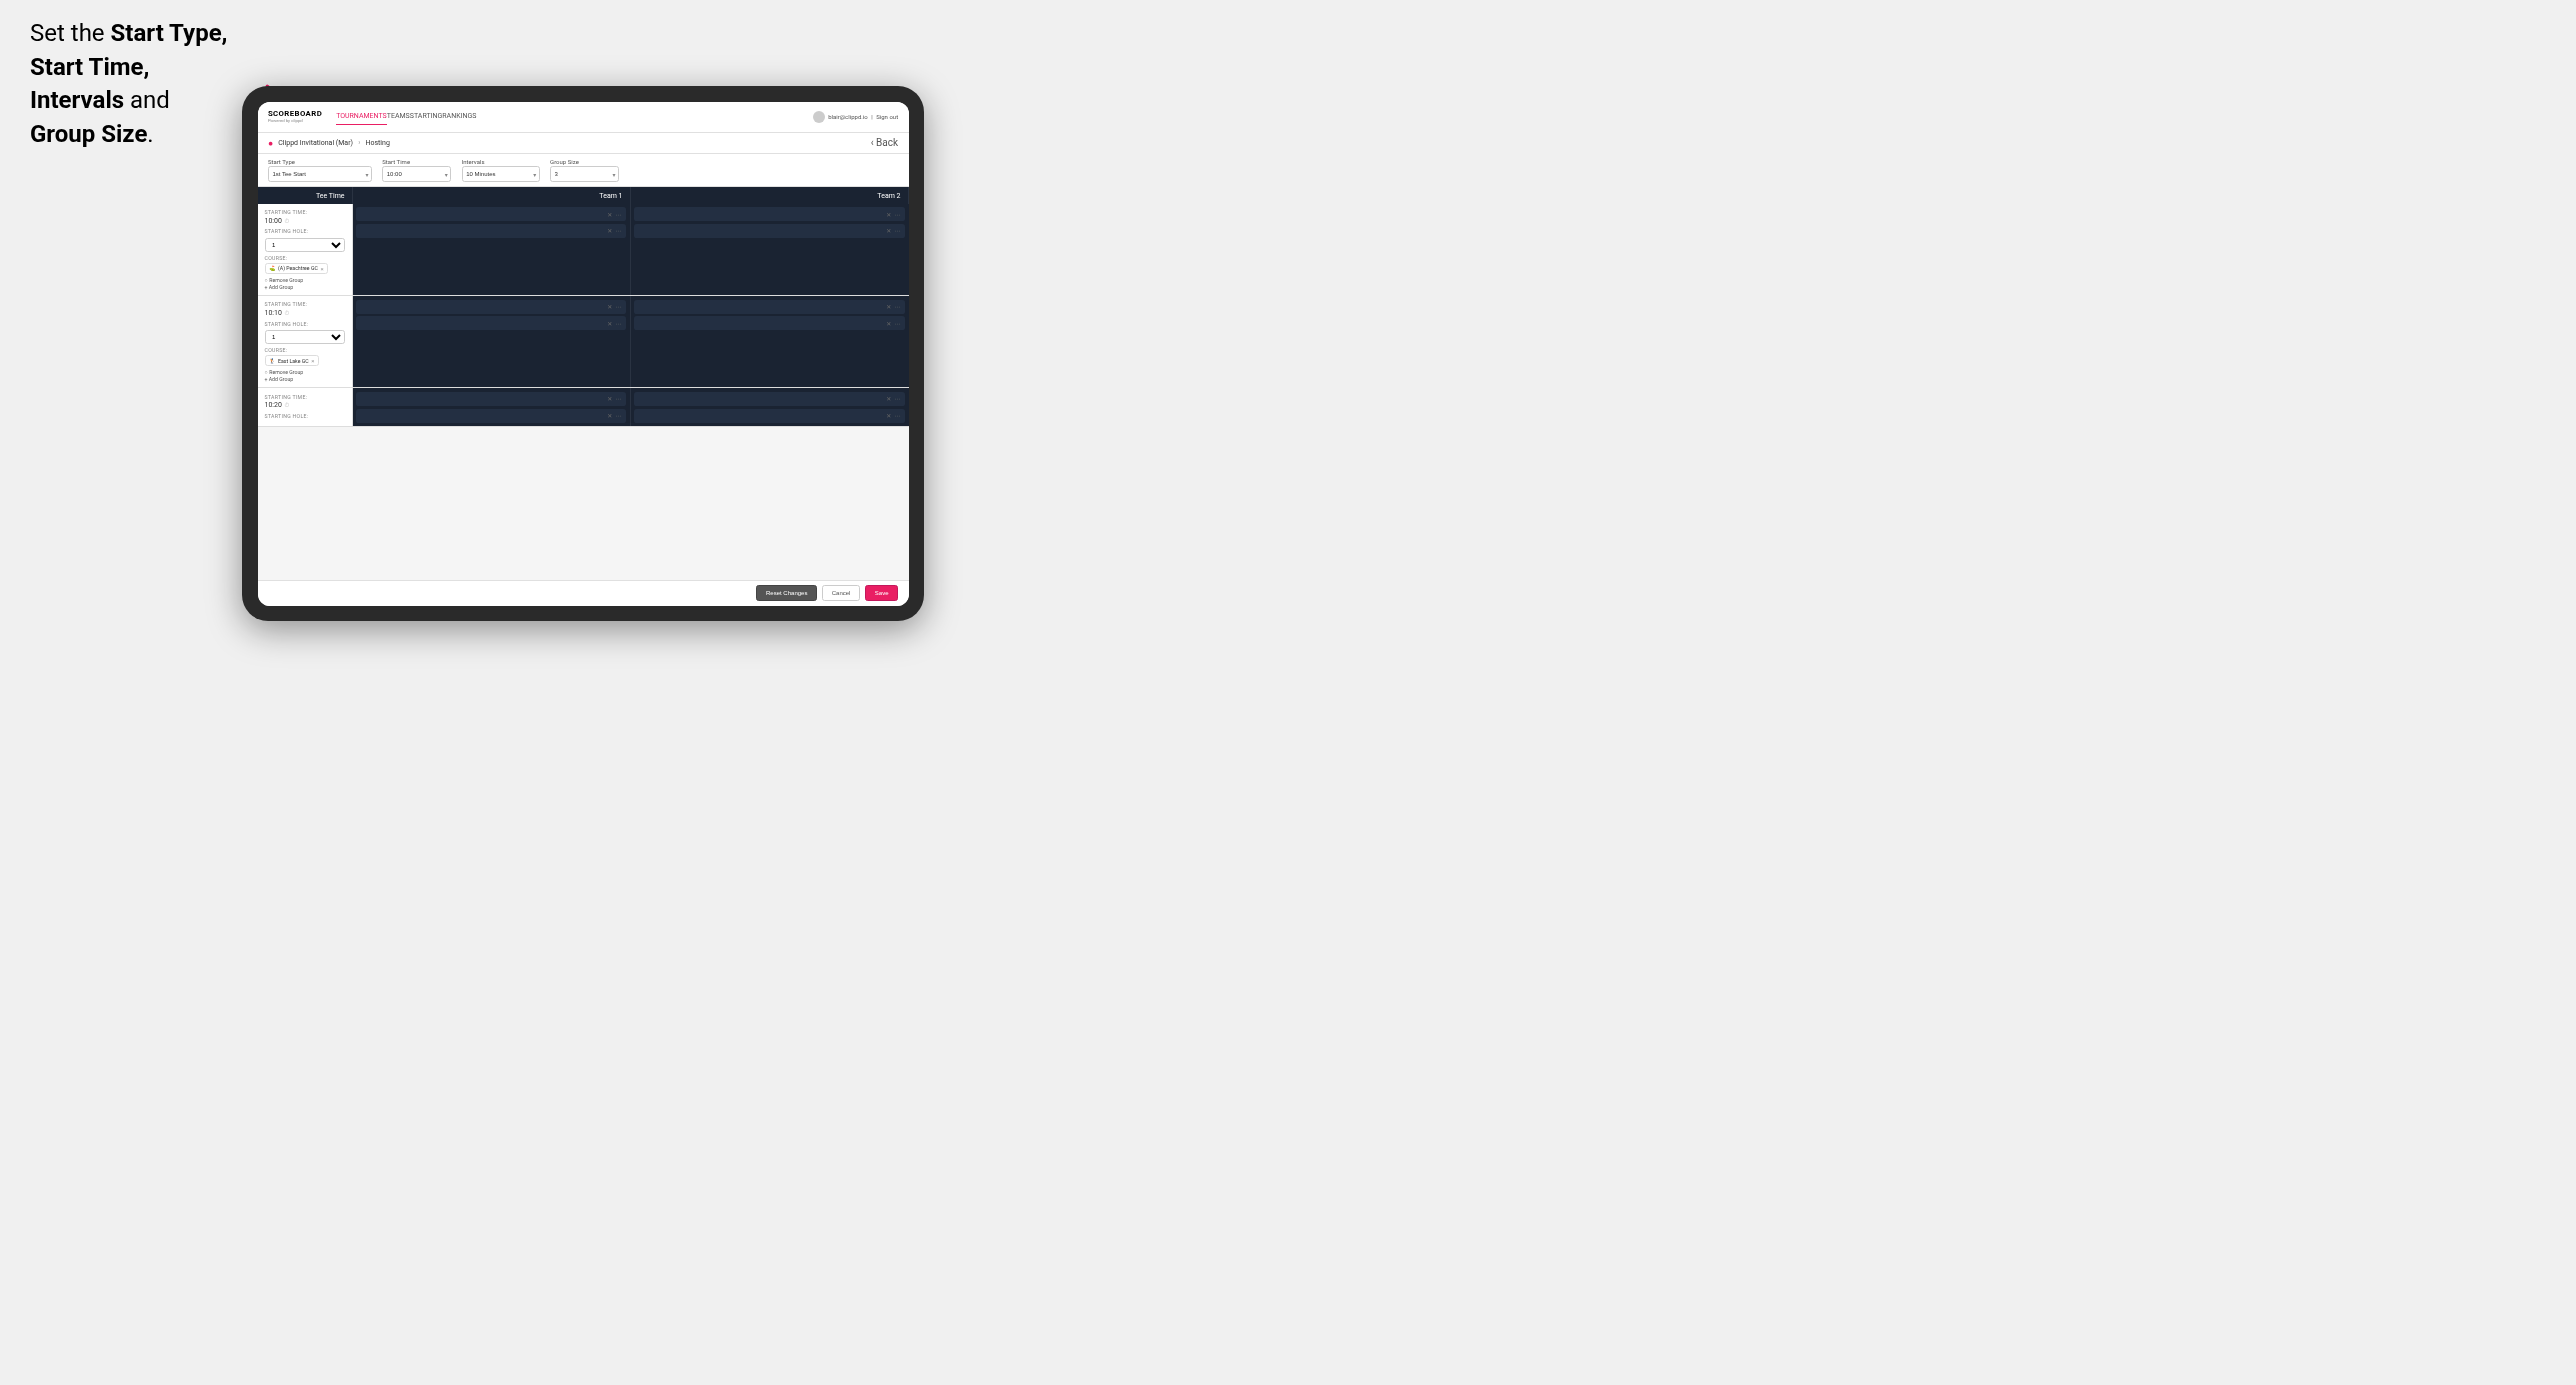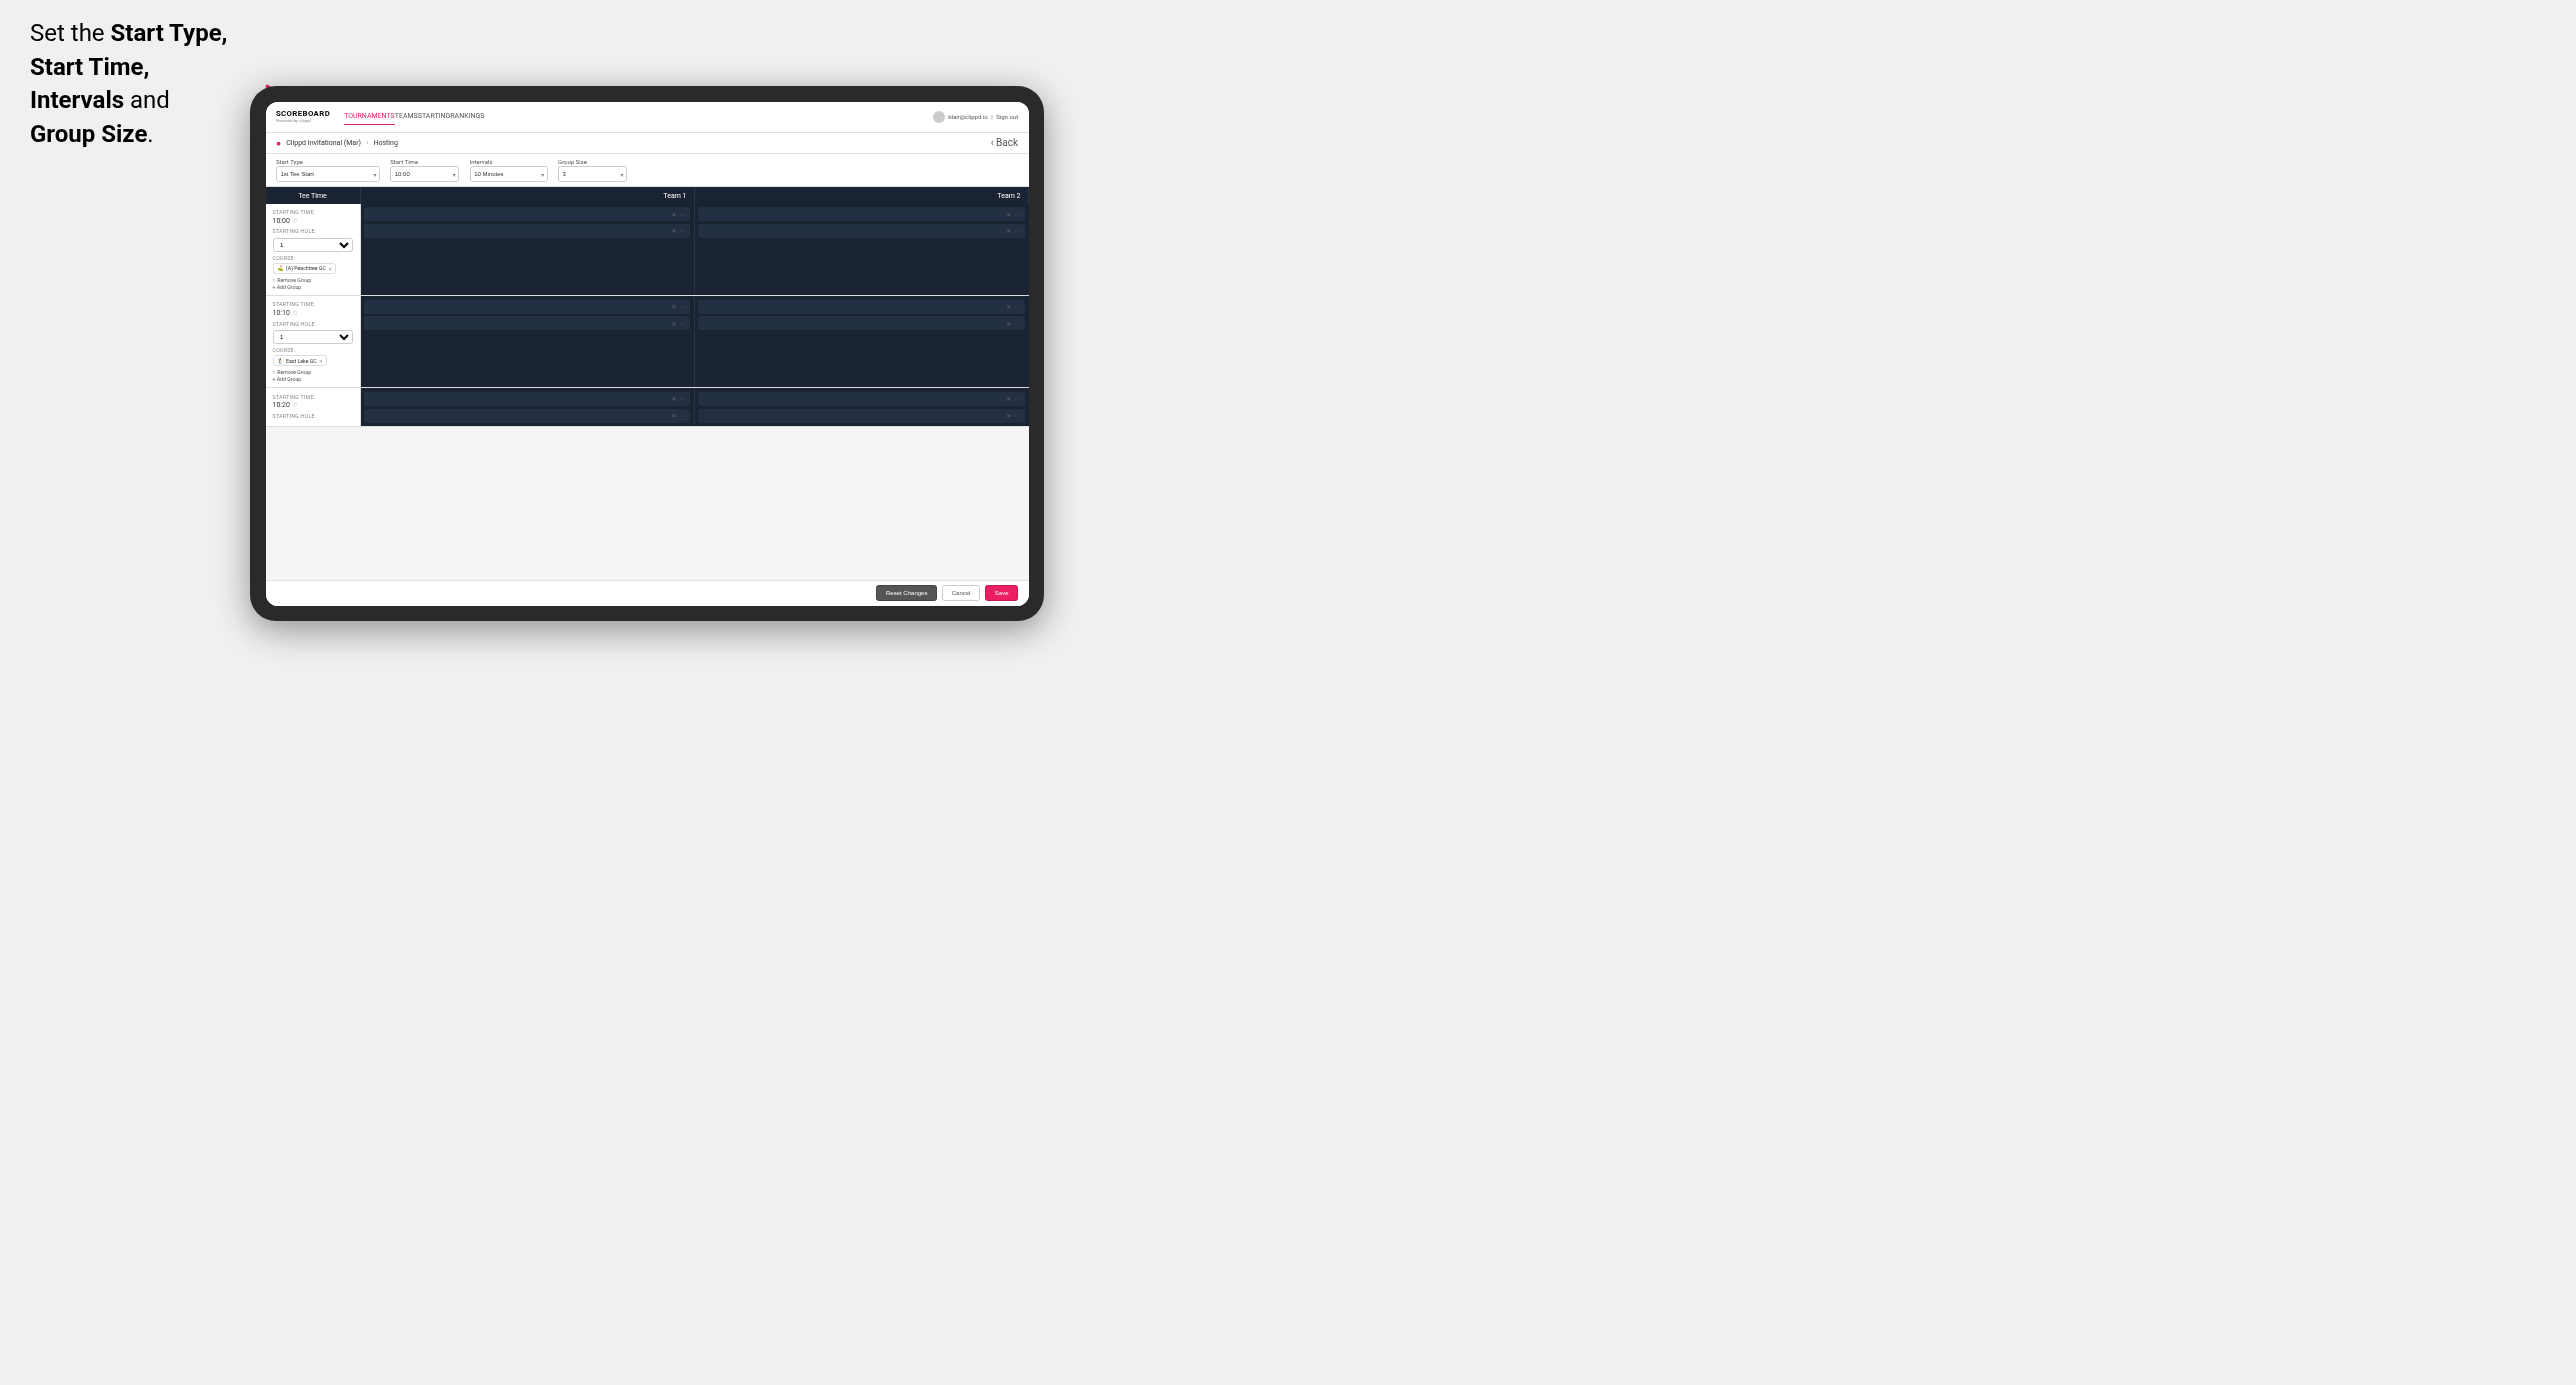--- a/index.html
+++ b/index.html
@@ -32,22 +32,22 @@
       left: 250px;
       width: 259px;
       height: 190px;
       pointer-events: none;
     }
 
     
     .tablet-frame {
       position: absolute;
       top: 86px;
-      left: 250px;
-      width: 794px;
+      left: 242px;
+      width: 682px;
       height: 535px;
       background: #2a2a2a;
       border-radius: 26px;
       padding: 15.5px;
       box-shadow: 0 8.6px 35px rgba(0,0,0,0.4);
     }
 
     .tablet-screen {
       width: 100%;
       height: 100%;
@@ -230,21 +230,21 @@
 
     .th-cell {
       padding: 4.3px 7px;
       font-size: 7px;
       color: #fff;
       text-align: right;
       border-right: 0.9px solid #2a3342;
     }
 
     .th-cell:first-child {
-      text-align: center;
+      text-align: right;
     }
 
     
     .row-group {
       display: grid;
       grid-template-columns: 95px 1fr 1fr;
       border-bottom: 0.9px solid #ddd;
     }
 
     .left-panel {

